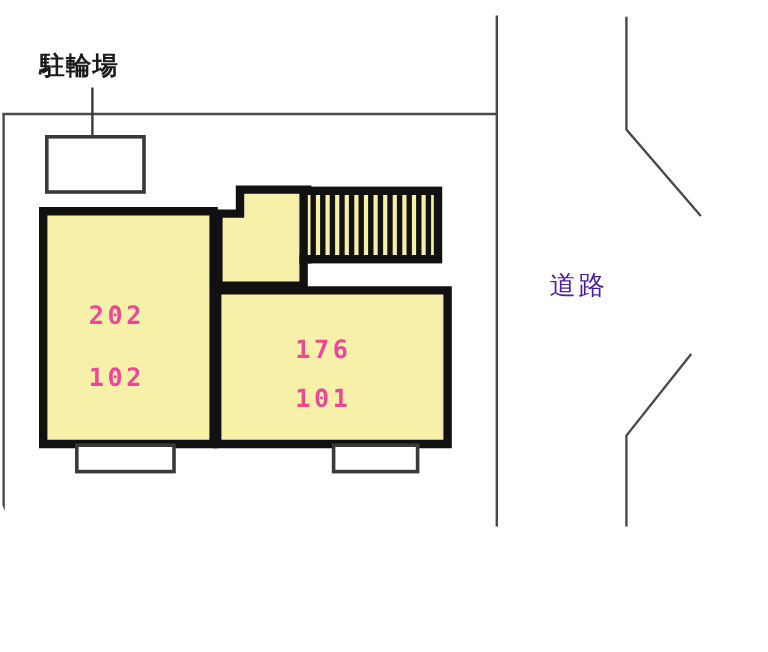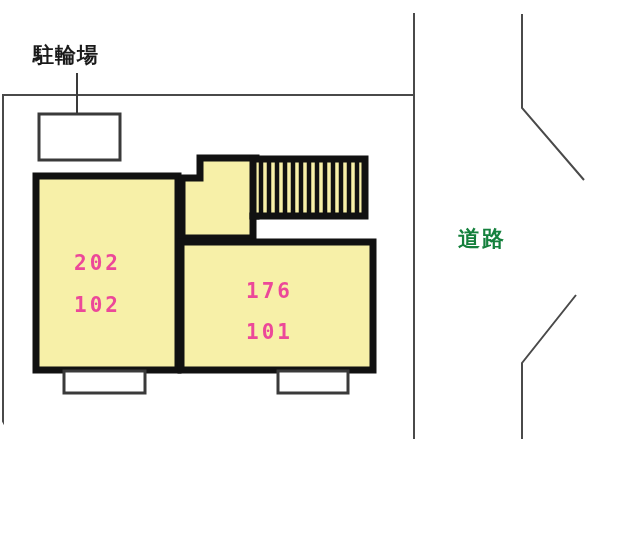--- a/index.html
+++ b/index.html
@@ -38,36 +38,36 @@
     left: 33px;
     top: 45px;
     font-size: 21px;
     font-weight: 700;
     letter-spacing: 1px;
   }
   #label-road {
     left: 458px;
     top: 228px;
     font-size: 22px;
-    font-weight: 700;
+    font-weight: 400;
     letter-spacing: 2px;
-    color: #15803d;
+    color: #4c1d95;
   }
   .unit-num {
     position: absolute;
     color: #ec4899;
     font-family: "DejaVu Sans Mono", "Liberation Mono", monospace;
     font-size: 21px;
     font-weight: 700;
     letter-spacing: 3px;
     line-height: 1;
     white-space: nowrap;
   }
   #unit-202-upper { left: 74px; top: 253px; }
-  #unit-202-lower { left: 74px; top: 295px; }
+  #unit-202-lower { left: 74px; top: 305px; }
   #unit-201-upper { left: 246px; top: 281px; }
   #unit-201-lower { left: 246px; top: 322px; }
 </style>
 </head>
 <body>
 
 <div id="plan-root">
 
   <svg id="plan-svg" viewBox="0 0 640 543" xmlns="http://www.w3.org/2000/svg">
 

